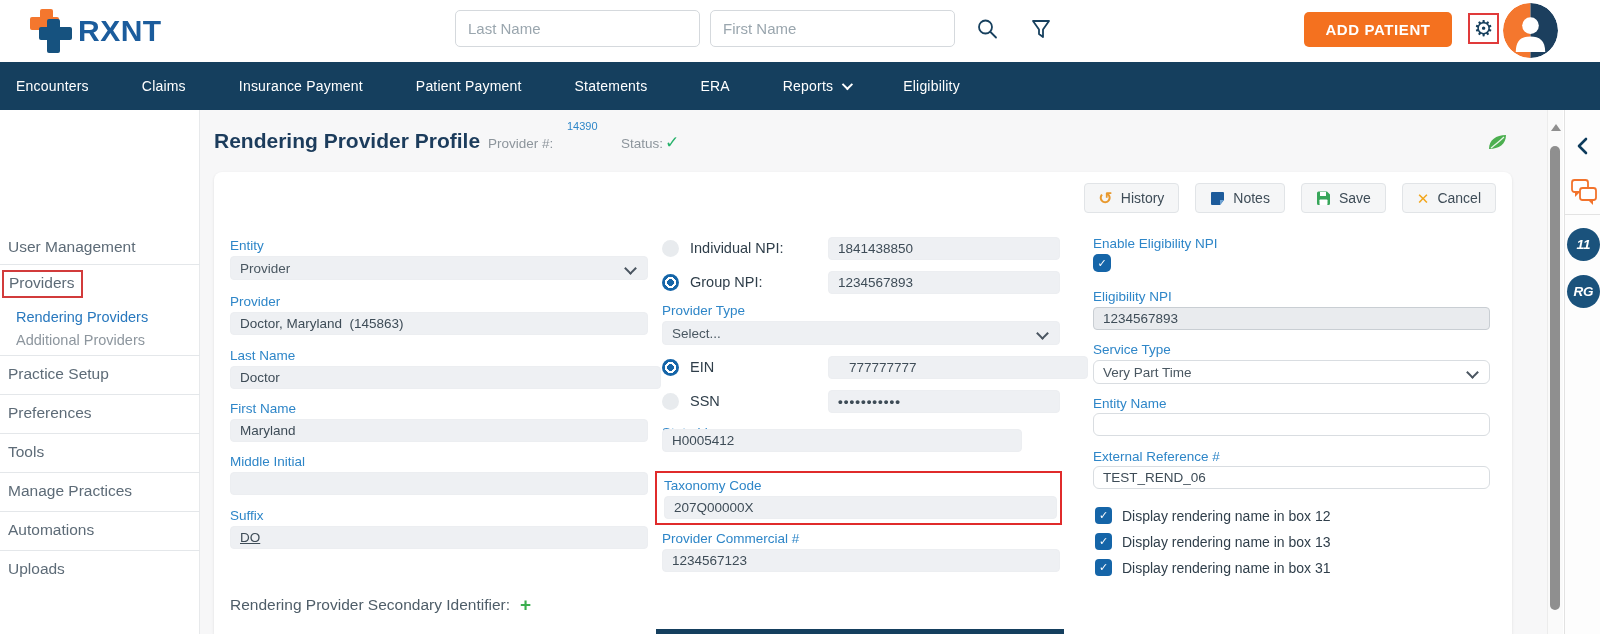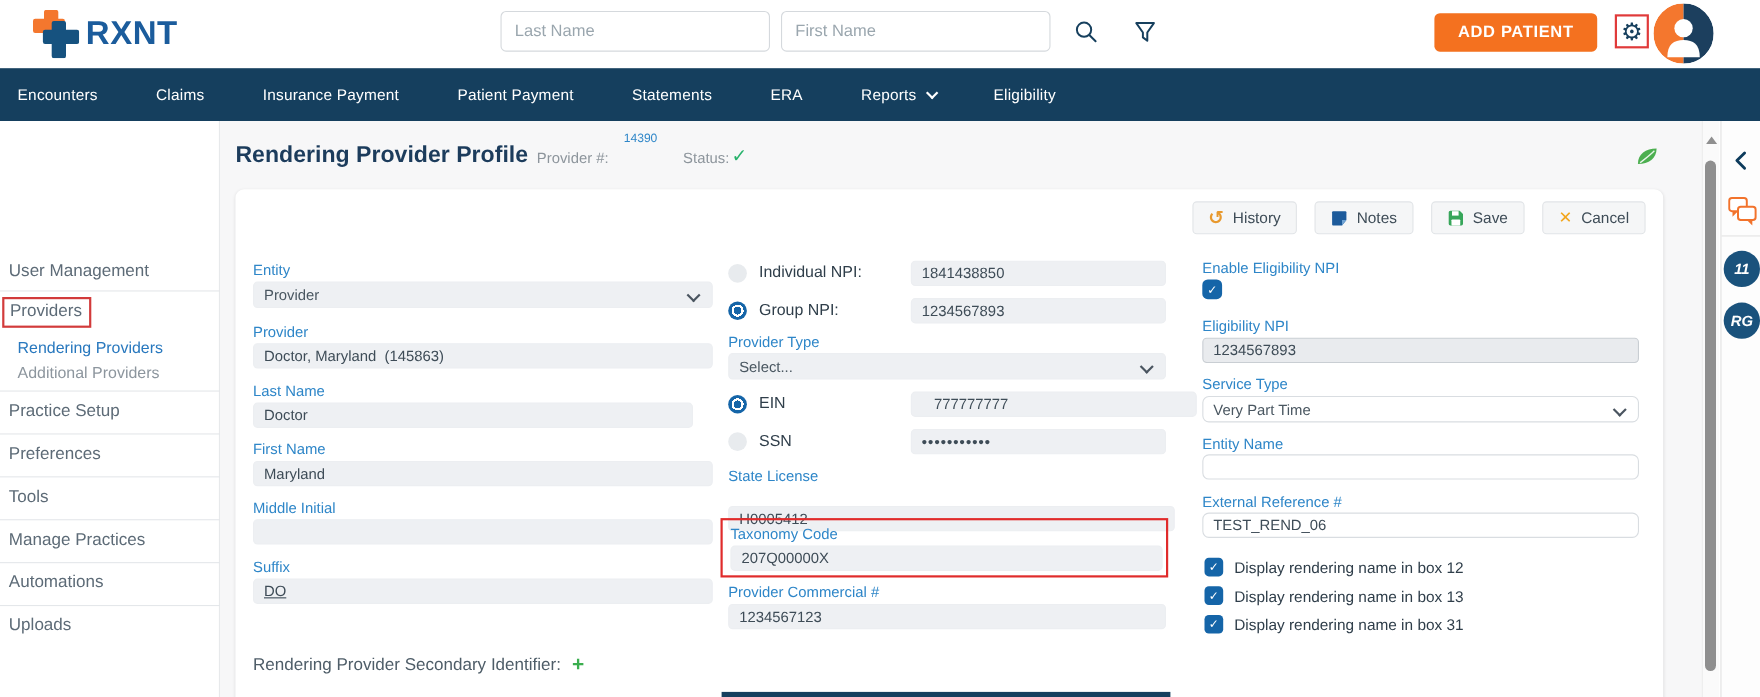--- a/index.html
+++ b/index.html
@@ -224,21 +224,21 @@
       </button>
     </div>
 
     <div class="flabel" style="left:16px; top:66px;">Entity</div>
     <div class="sel" style="left:16px; top:84px; width:418px;">
       <span>Provider</span>
     </div>
     <div class="flabel" style="left:16px; top:122px;">Provider</div>
     <input class="fld" style="left: 16px; top: 140px; width: 418px;" value="Doctor, Maryland  (145863)">
     <div class="flabel" style="left:16px; top:176px;">Last Name</div>
-    <input class="fld" style="left: 16px; top: 194px; width: 400px;" value="Doctor">
+    <input class="fld" style="left: 16px; top: 194px; width: 431px;" value="Doctor">
     <div class="flabel" style="left:16px; top:229px;">First Name</div>
     <input class="fld" style="left: 16px; top: 247px; width: 418px;" value="Maryland">
     <div class="flabel" style="left:16px; top:282px;">Middle Initial</div>
     <input class="fld" style="left: 16px; top: 300px; width: 418px;" value="">
     <div class="flabel" style="left:16px; top:336px;">Suffix</div>
     <input class="fld" style="left: 16px; top: 354px; width: 418px; text-decoration: underline;" value="DO">
 
     <span class="radio" style="left:448px; top:68px;"></span>
     <span class="rlabel" style="left:476px; top:68px;">Individual NPI:</span>
     <input class="fld" style="left: 614px; top: 65px; width: 232px;" value="1841438850">
@@ -254,21 +254,21 @@
 
     <span class="radio checked" style="left:448px; top:187px;"></span>
     <span class="rlabel" style="left:476px; top:187px;">EIN</span>
     <input class="fld" style="left: 614px; top: 184px; width: 260px; padding-left: 20px;" value="777777777">
 
     <span class="radio" style="left:448px; top:221px;"></span>
     <span class="rlabel" style="left:476px; top:221px;">SSN</span>
     <input class="fld" style="left: 614px; top: 218px; width: 232px; font-weight: bold; letter-spacing: 1px;" value="•••••••••••">
 
     <div class="flabel" style="left:448px; top:253px;">State License</div>
-    <input class="fld" style="left: 448px; top: 288px; width: 406px;" value="H0005412">
+    <input class="fld" style="left: 448px; top: 257px; width: 360px;" value="H0005412">
 
     <div class="redbox" style="left:441px; top:299px; width:407px; height:54px;"></div>
     <div class="flabel" style="left:450px; top:306px;">Taxonomy Code</div>
     <input class="fld" style="left: 450px; top: 324px; width: 393px;" value="207Q00000X">
 
     <div class="flabel" style="left:448px; top:359px;">Provider Commercial #</div>
     <input class="fld" style="left: 448px; top: 377px; width: 398px;" value="1234567123">
 
     <div class="flabel" style="left:879px; top:64px;">Enable Eligibility NPI</div>
     <div class="cbx cbx-18" style="left:879px; top:82px;">

